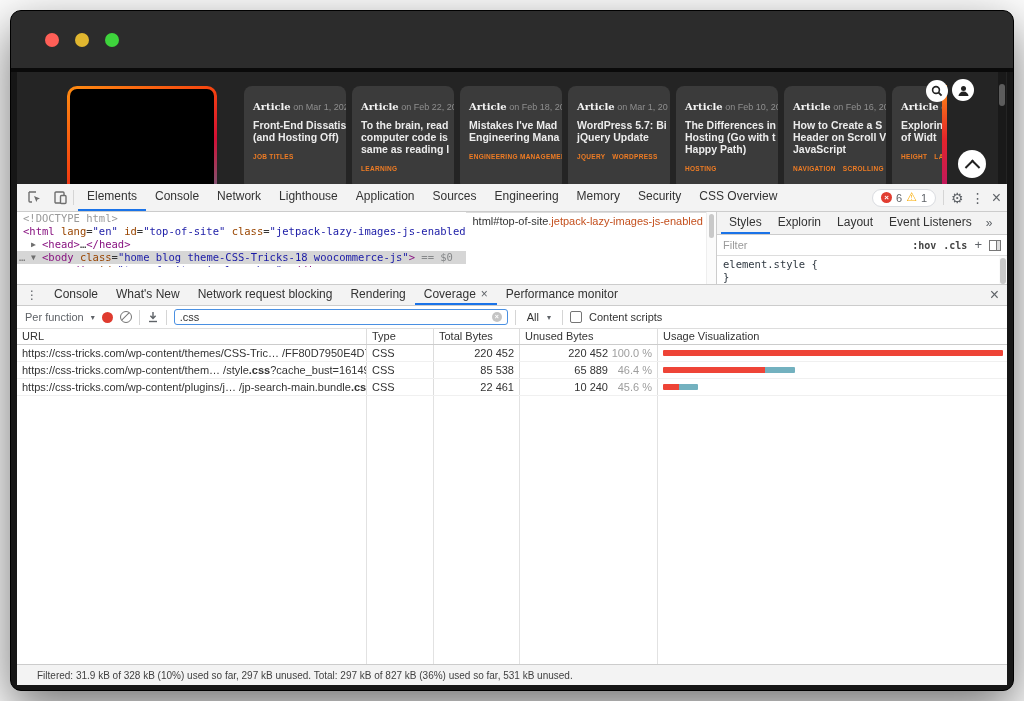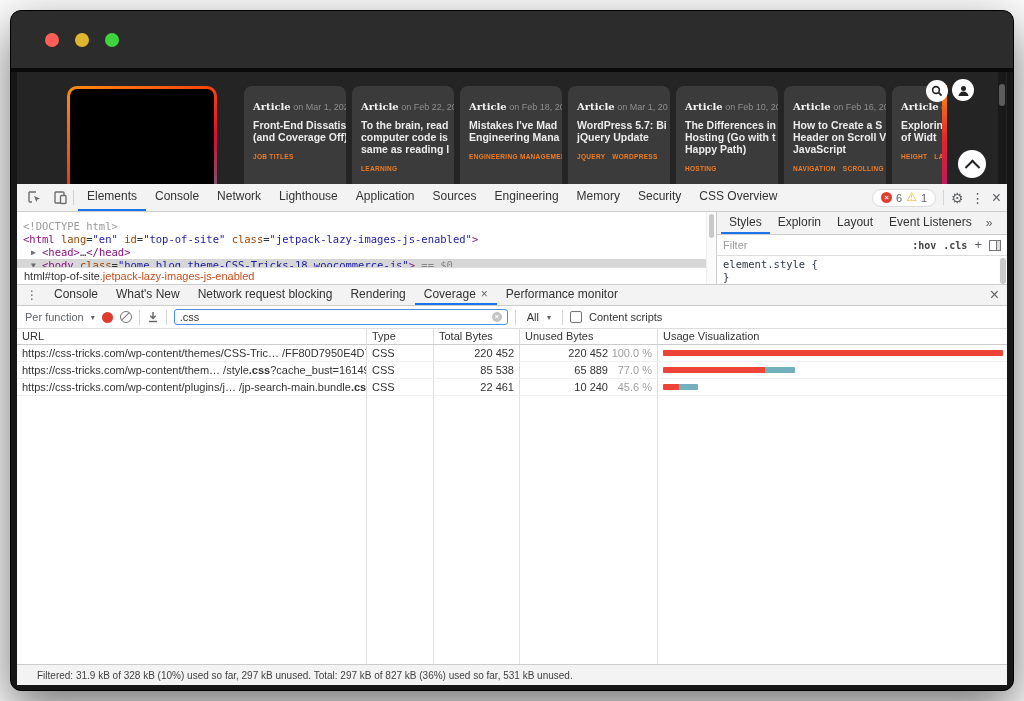--- a/index.html
+++ b/index.html
@@ -46,21 +46,21 @@
   .dt-tab.sel{border-bottom:2px solid #1a73e8;}
   .dt-right{margin-left:auto;display:flex;align-items:center;gap:7px;}
   .badge-pill{display:flex;align-items:center;gap:4px;border:1px solid #dadce0;border-radius:11px;background:#fff;padding:2px 8px;}
   .err-dot{width:11px;height:11px;border-radius:50%;background:#e13d31;color:#fff;font-size:8px;line-height:11px;text-align:center;font-weight:bold;}
   .warn-tri{color:#f9ab00;font-size:12px;line-height:11px;}
   .badge-n{font-size:11px;color:#5f6368;}
   .glyph-btn{color:#5f6368;font-size:14px;line-height:14px;}
   .close-x{font-size:16px;color:#5f6368;line-height:14px;}
   
   .elements-region{height:72px;flex:none;display:flex;min-width:0;}
-  .code-col{flex:1;min-width:0;display:flex;flex-direction:column;margin-top:8px;}
+  .code-col{flex:1;min-width:0;display:flex;}
   .code{height:55px;overflow:hidden;font-family:"DejaVu Sans Mono","Liberation Mono",monospace;font-size:10.5px;line-height:13px;position:relative;}
   .code-line{white-space:nowrap;position:relative;}
   .code-line.sel{background:#d6d6d6;}
   .gutter{color:#777;display:inline-block;width:12px;}
   .arrow{color:#6e6e6e;font-size:8px;display:inline-block;width:11px;vertical-align:1px;}
   .tk-tag{color:#881280;}.tk-attr{color:#994500;}.tk-val{color:#1a1aa6;}.tk-p{color:#333;}
   .tk-doc{color:#9a9a9a;}.tk-eq{color:#86888a;}
   .crumbs{height:16px;flex:none;border-top:1px solid #ddd;display:flex;align-items:center;gap:8px;padding-left:4px;font-size:11px;background:#fff;overflow:hidden;}
   .crumb{padding:1px 3px;white-space:nowrap;}
   .crumb.act{background:#d6d6d6;}
@@ -137,21 +137,21 @@
 
     <div class="webpage">
       <div class="page">
         <div class="feature-card">
             <div class="inner"></div>
           </div>
         <div class="cards" id="cards">
             <div class="card">
               <div class="card-head"><span class="card-article">Article</span><span class="card-date"> on Mar 1, 202</span></div>
               <div class="card-title">Front-End Dissatis</div>
-              <div class="card-title">(and Coverage Off)</div>
+              <div class="card-title">(and Hosting Off)</div>
               <div class="card-tags"><span class="card-tag">JOB TITLES</span></div>
             </div>
             <div class="card">
               <div class="card-head"><span class="card-article">Article</span><span class="card-date"> on Feb 22, 20</span></div>
               <div class="card-title">To the brain, read</div>
               <div class="card-title">computer code is</div>
               <div class="card-title">same as reading l</div>
               <div class="card-tags"><span class="card-tag">LEARNING</span></div>
             </div>
             <div class="card">
@@ -392,21 +392,21 @@
               <span>https://css-tricks.com/wp-content/them… /style</span>
               <b>.css</b>
               <span>?cache_bust=1614900308298</span>
             </div>
             <div class="cell type">CSS</div>
             <div class="cell num">
               <span>85 538</span>
             </div>
             <div class="cell num">
               <span>65 889</span>
-              <span class="pct">77.0 %</span>
+              <span class="pct">46.4 %</span>
             </div>
             <div class="cell bar">
               <div class="barwrap" style="width: 132px;">
                 <div class="bar-unused" style="width: 102px; background: rgb(238, 68, 55);"></div>
                 <div class="bar-used" style="width: 30px; background: rgb(115, 177, 191);"></div>
               </div>
             </div>
           </div>
           <div class="cov-row grid">
             <div class="cell url">

